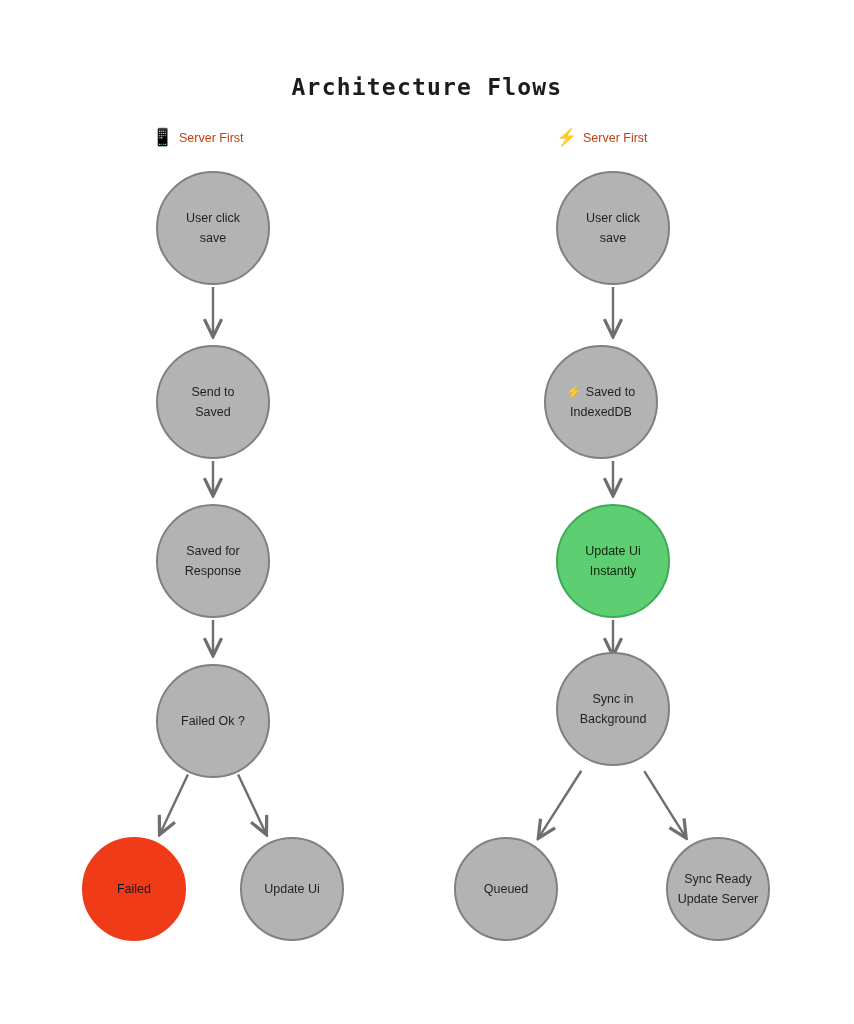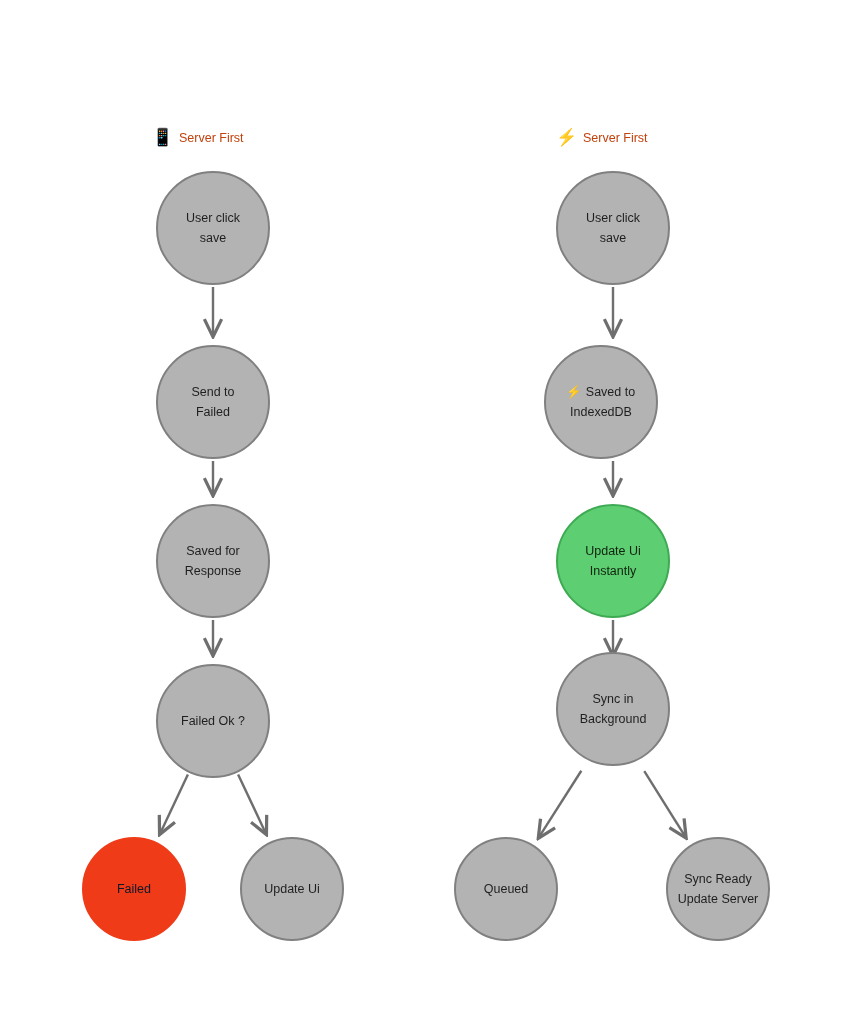--- a/index.html
+++ b/index.html
@@ -93,20 +93,21 @@
     background: #ef3b18;
     border: 2px solid #ef3b18;
     color: #0f172a;
   }
 </style>
 </head>
 <body>
 
 <div id="canvas">
 
+  <div class="diagram-title">Architecture Flows</div>
 
   <div class="legend" id="legend-left">
     <span class="legend-icon">📱</span>
     <span class="legend-label">Server First</span>
   </div>
 
   <div class="legend" id="legend-right">
     <span class="legend-icon">⚡</span>
     <span class="legend-label">Server First</span>
   </div>
@@ -129,21 +130,21 @@
       <line x1="644.2699374601876" y1="771.0318999363002" x2="685.1400657198028" y2="836.4241051516846" stroke="#6e6e6e" stroke-width="2.4" marker-end="url(#arrowhead)"></line>
     </svg>
 
   <div id="node-layer">
       <div class="node node-default" style="left: 156px; top: 171px; width: 114px; height: 114px;">
         <span class="node-label">User click
 save</span>
       </div>
       <div class="node node-default" style="left: 156px; top: 345px; width: 114px; height: 114px;">
         <span class="node-label">Send to
-Failed</span>
+Saved</span>
       </div>
       <div class="node node-default" style="left: 156px; top: 504px; width: 114px; height: 114px;">
         <span class="node-label">Saved for
 Response</span>
       </div>
       <div class="node node-default" style="left: 156px; top: 664px; width: 114px; height: 114px;">
         <span class="node-label">Failed Ok ?</span>
       </div>
       <div class="node node-danger" style="left: 82px; top: 837px; width: 104px; height: 104px;">
         <span class="node-label">Failed</span>

